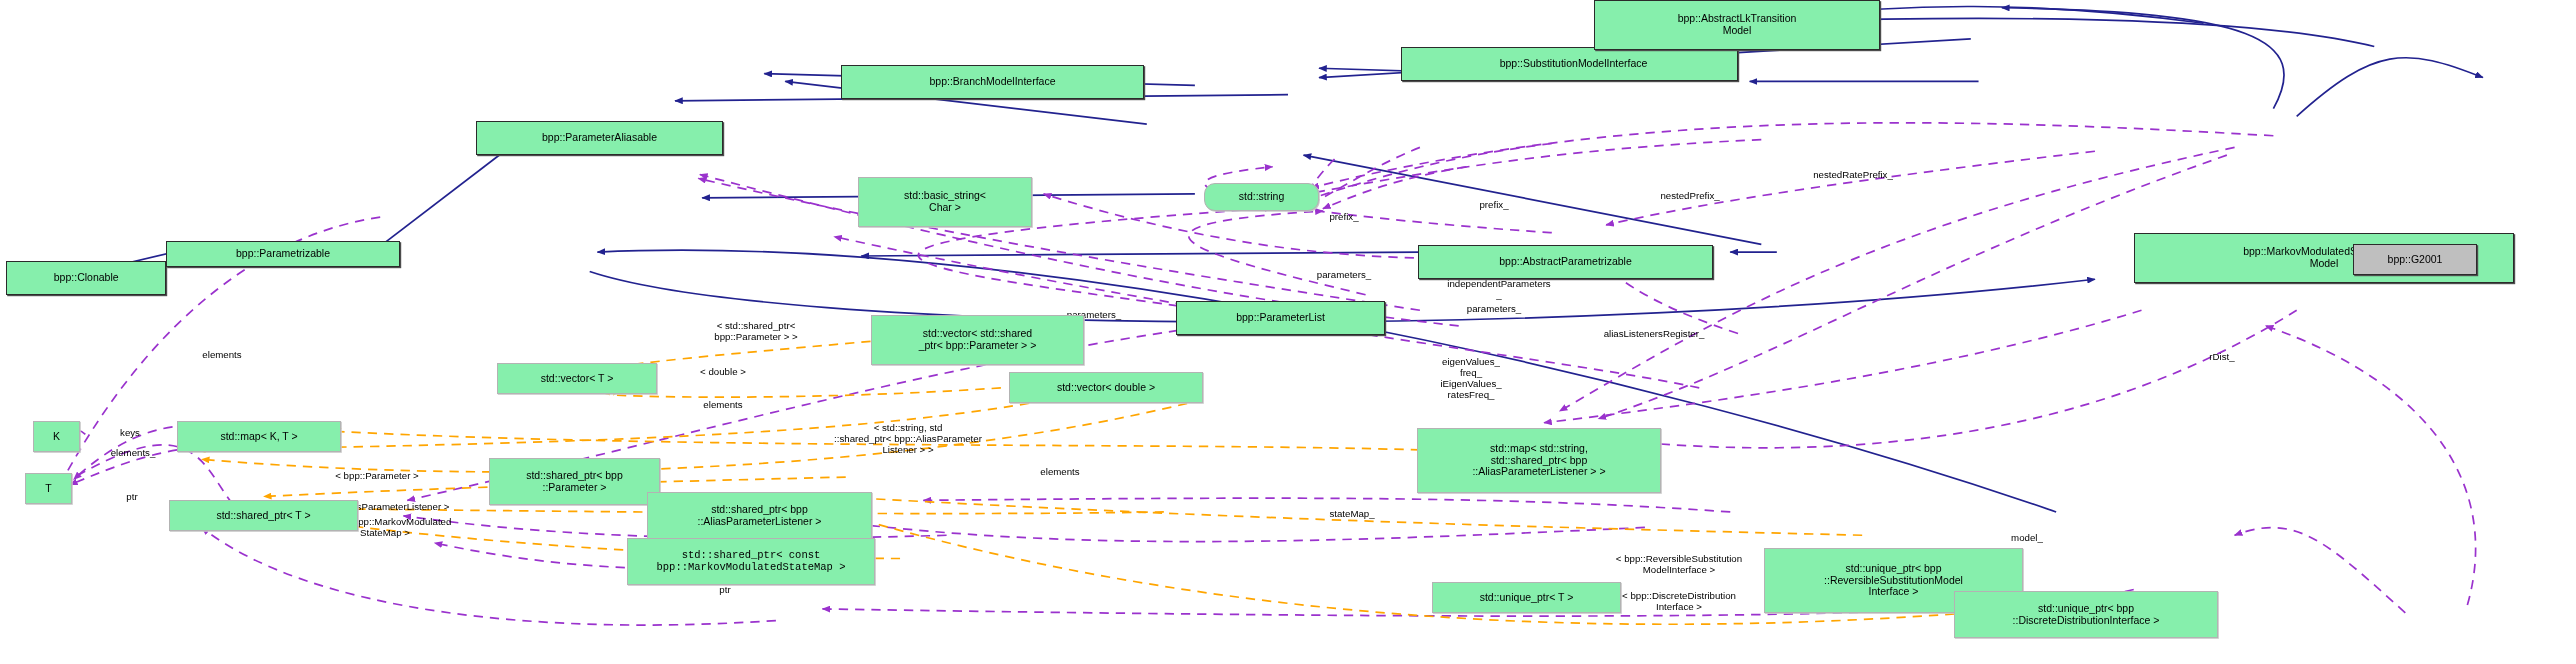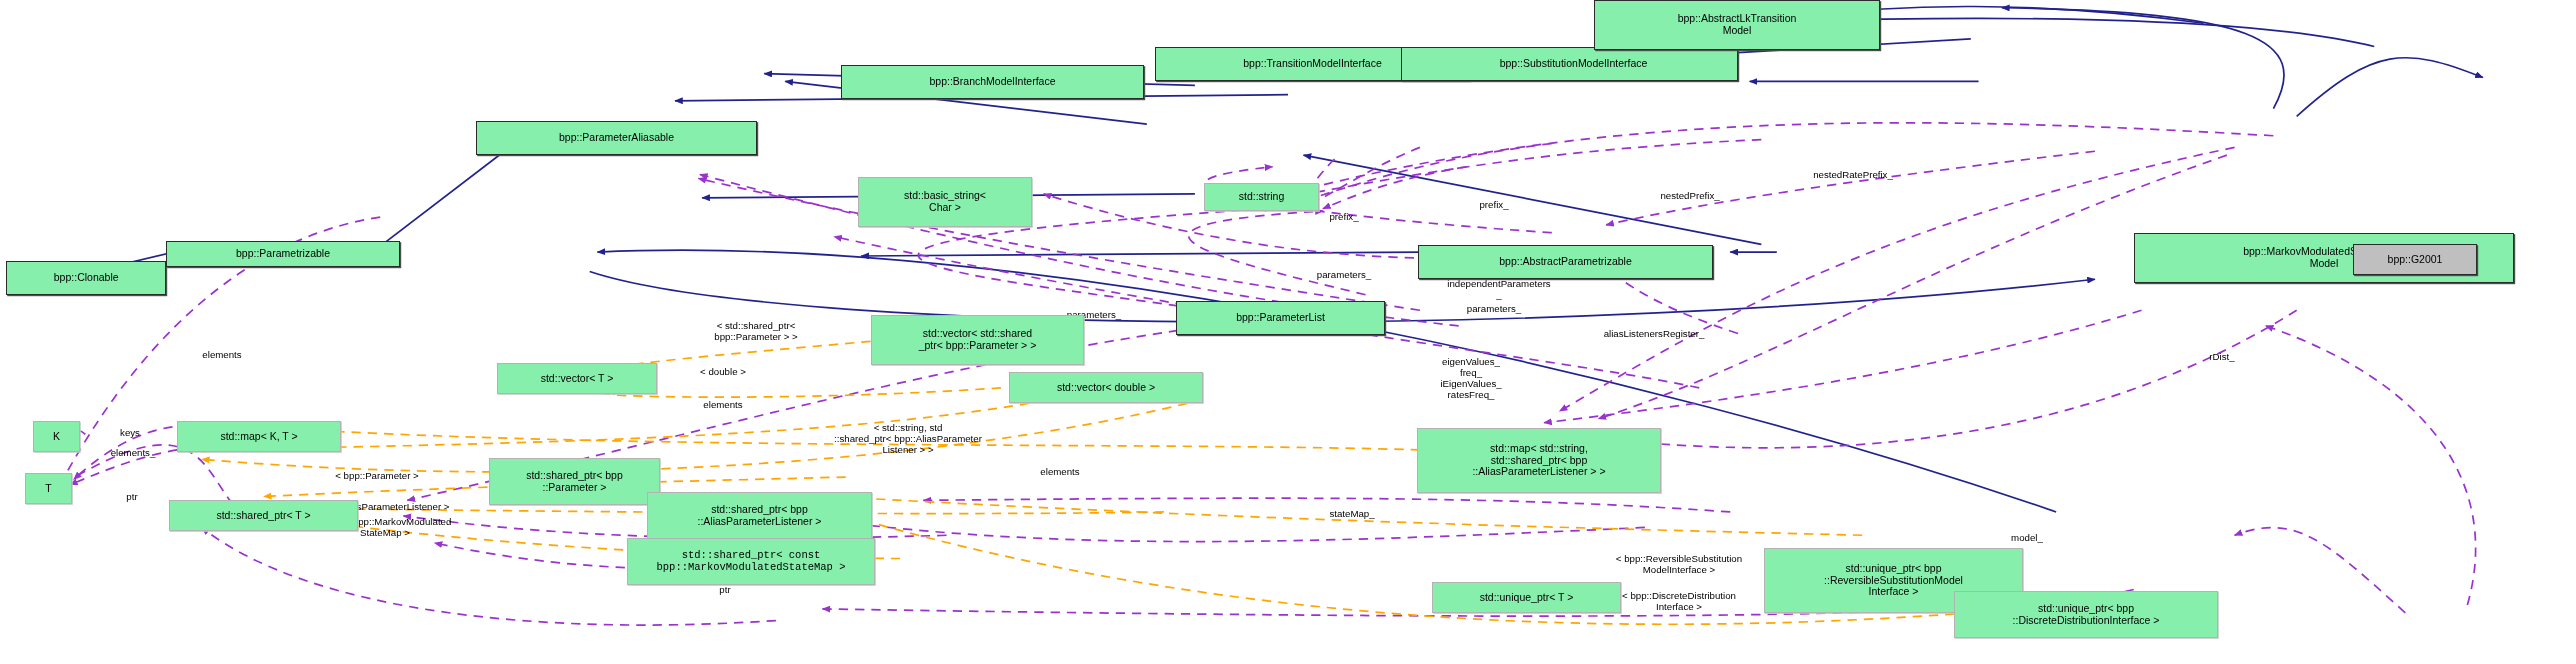--- a/index.html
+++ b/index.html
@@ -156,29 +156,28 @@
       <path d="M2540,790 C2000,830 1500,790 1060,655"></path>
       <path d="M1090,615 C900,620 650,625 340,640"></path>
       <path d="M1500,660 C1200,665 800,660 345,655"></path>
       <path d="M1160,720 C900,720 600,700 350,665"></path>
       <path d="M1830,580 C1500,570 900,580 430,556"></path>
     </g>
   </svg>
 
 <div class="node cls" style="left: 6.2px; top: 261px; width: 160px; height: 34px;">bpp::Clonable</div>
     <div class="node cls" style="left: 166px; top: 241px; width: 234px; height: 26px; text-align: right;">bpp::Parametrizable</div>
-    <div class="node cls" style="left: 476px; top: 121px; width: 281px; height: 34px;">bpp::ParameterAliasable</div>
+    <div class="node cls" style="left: 476px; top: 121px; width: 247px; height: 34px;">bpp::ParameterAliasable</div>
     <div class="node cls" style="left: 841px; top: 65px; width: 303px; height: 34px;">bpp::BranchModelInterface</div>
-    <div class="node cls" style="left: 1155px; top: 47px; width: 315px; height: 34px;">bpp::TransitionModelInterface</div>
     <div class="node cls" style="left: 1401px; top: 47px; width: 337px; height: 34px; padding-left: 8px;">bpp::SubstitutionModelInterface</div>
     <div class="node cls" style="left: 1594px; top: 0px; width: 286px; height: 50px;">bpp::AbstractLkTransition
 Model</div>
     <div class="node tpl" style="left: 858px; top: 177px; width: 174px; height: 50px;">std::basic_string&lt;
 Char &gt;</div>
-    <div class="node tpl" style="left: 1204px; top: 183px; width: 115px; height: 28px;">std::string</div>
+    <div class="node tpl" style="left: 1204px; top: 183px; width: 115px; height: 28px; border-radius: 11px;">std::string</div>
     <div class="node cls" style="left: 1418px; top: 245px; width: 295px; height: 34px;">bpp::AbstractParametrizable</div>
     <div class="node cls" style="left: 2134px; top: 233px; width: 380px; height: 50px;">bpp::MarkovModulatedSubstitution
 Model</div>
     <div class="node focus" style="left: 2353px; top: 244px; width: 124px; height: 31px;">bpp::G2001</div>
     <div class="node cls" style="left: 1176px; top: 301px; width: 209px; height: 34px;">bpp::ParameterList</div>
     <div class="node tpl" style="left: 871px; top: 315px; width: 213px; height: 50px;">std::vector&lt; std::shared
 _ptr&lt; bpp::Parameter &gt; &gt;</div>
     <div class="node tpl" style="left: 1009px; top: 372px; width: 194px; height: 31px;">std::vector&lt; double &gt;</div>
     <div class="node tpl" style="left: 497px; top: 363px; width: 160px; height: 31px;">std::vector&lt; T &gt;</div>
     <div class="node tpl" style="left: 177px; top: 421px; width: 164px; height: 31px;">std::map&lt; K, T &gt;</div>

